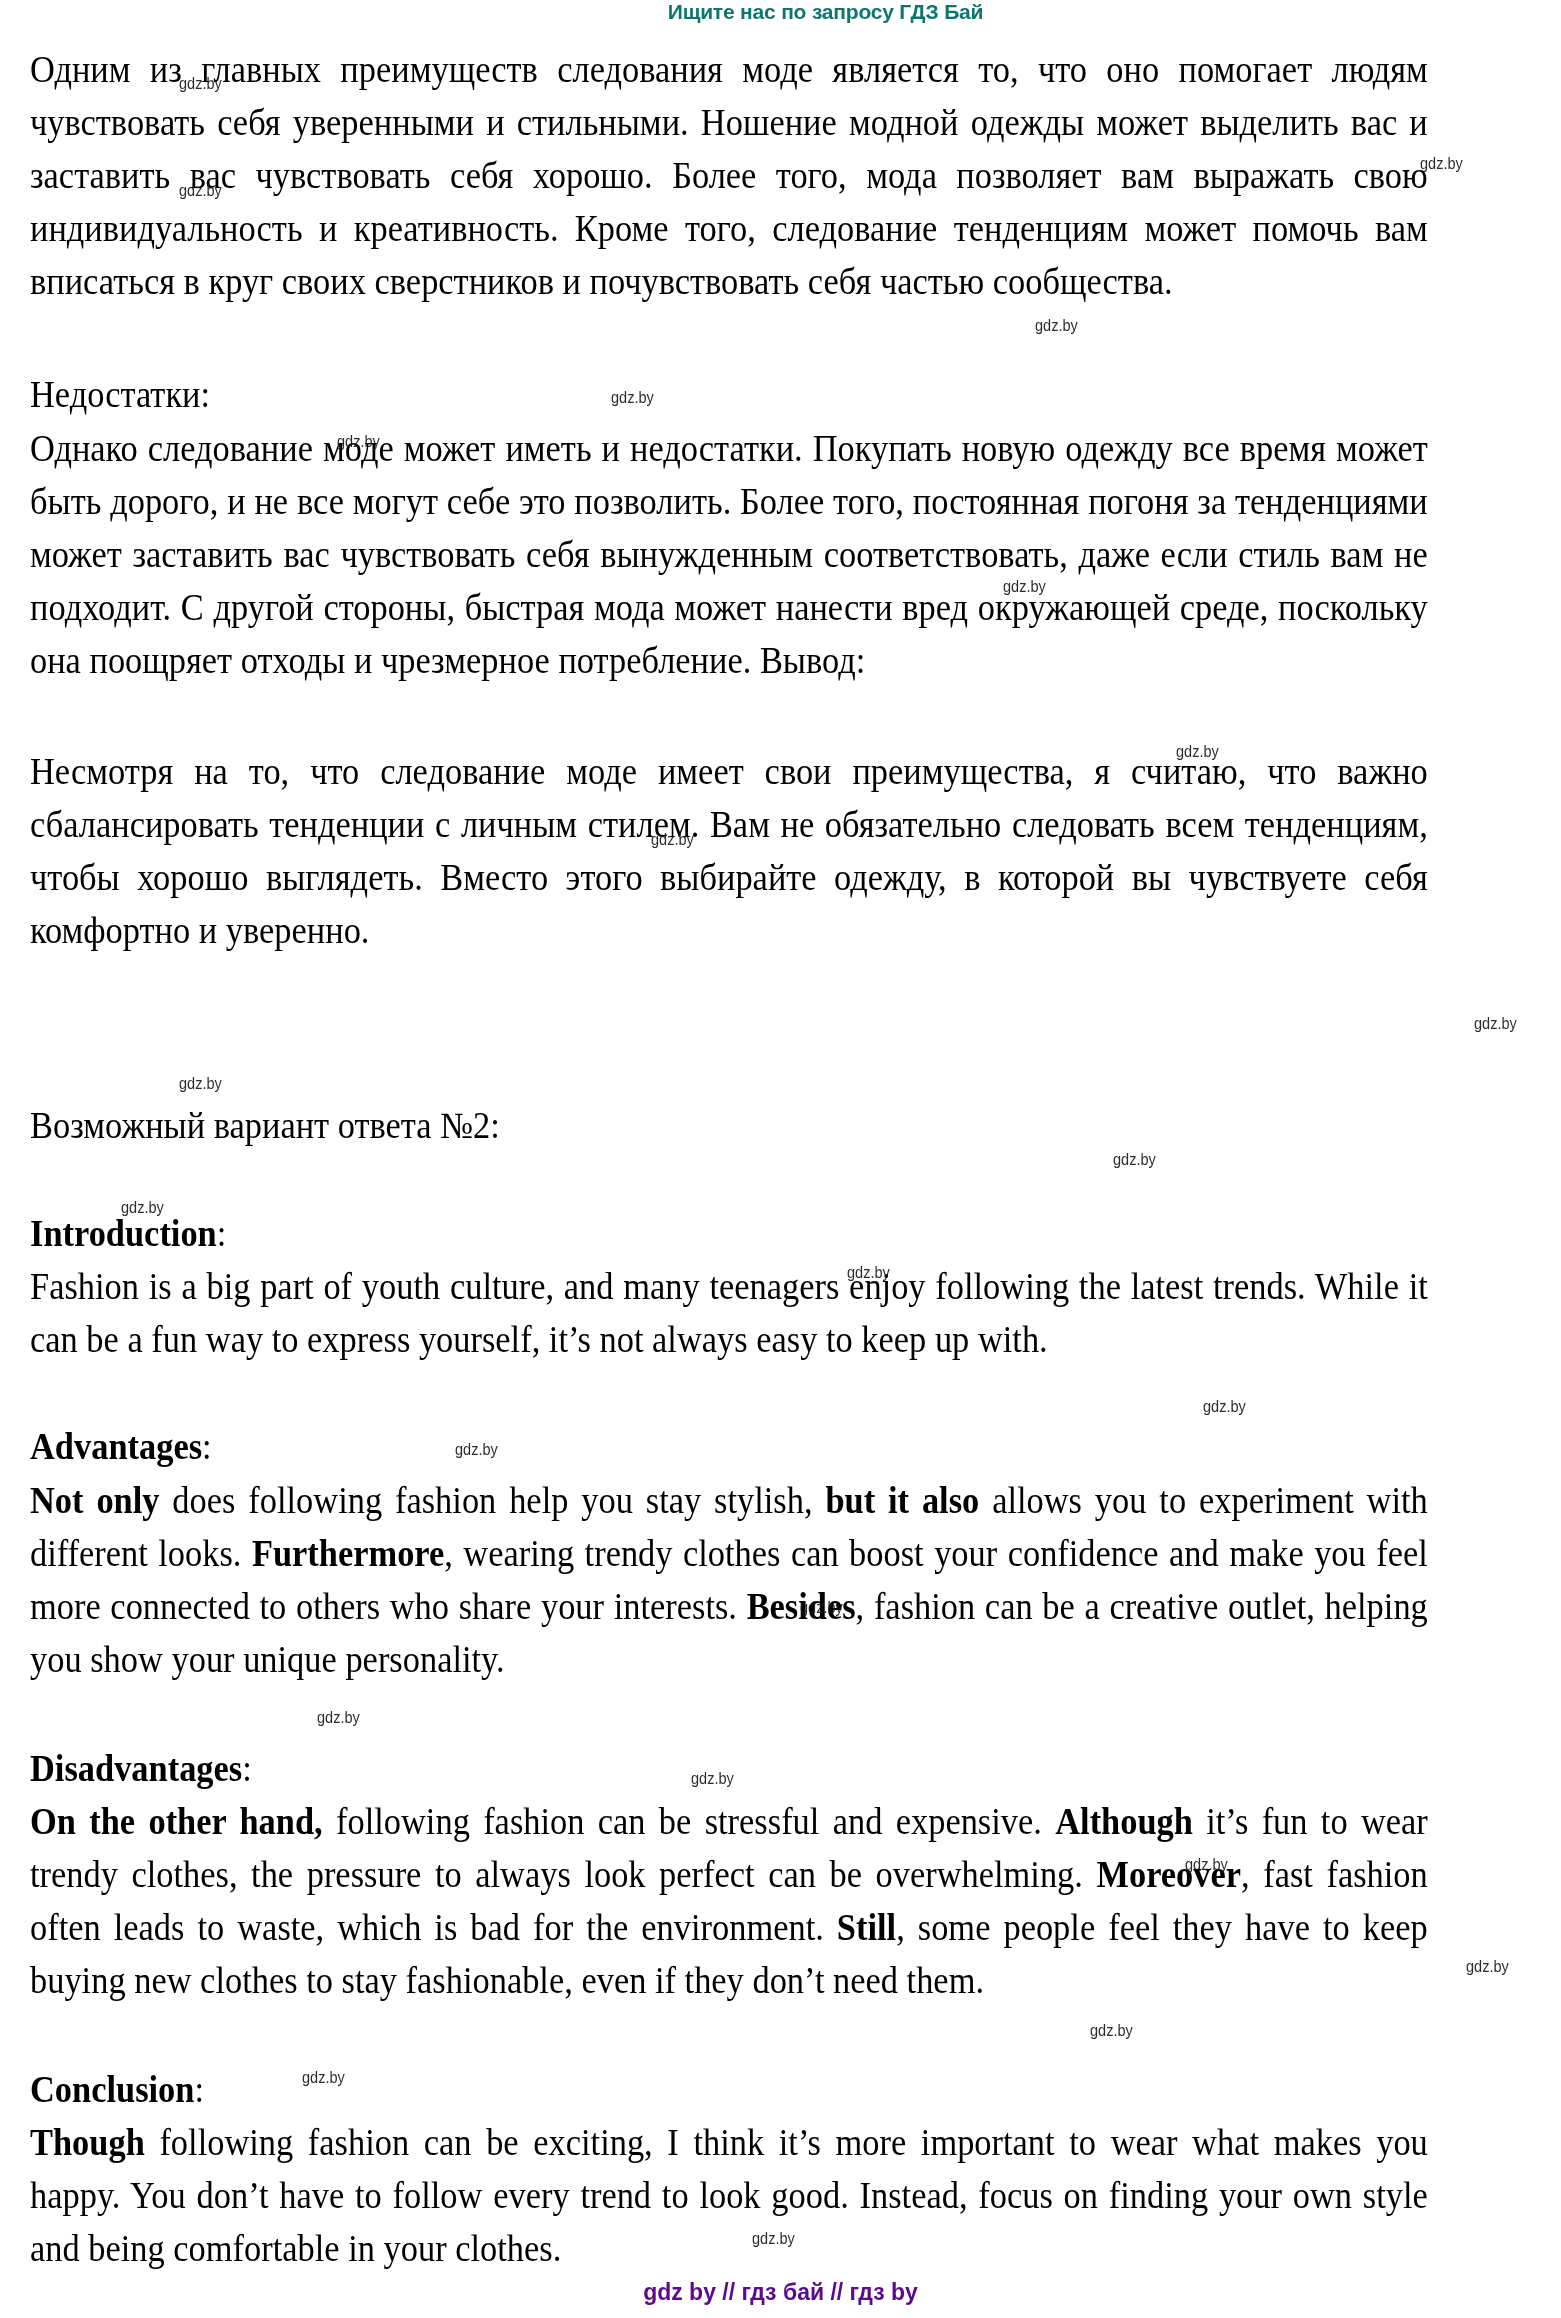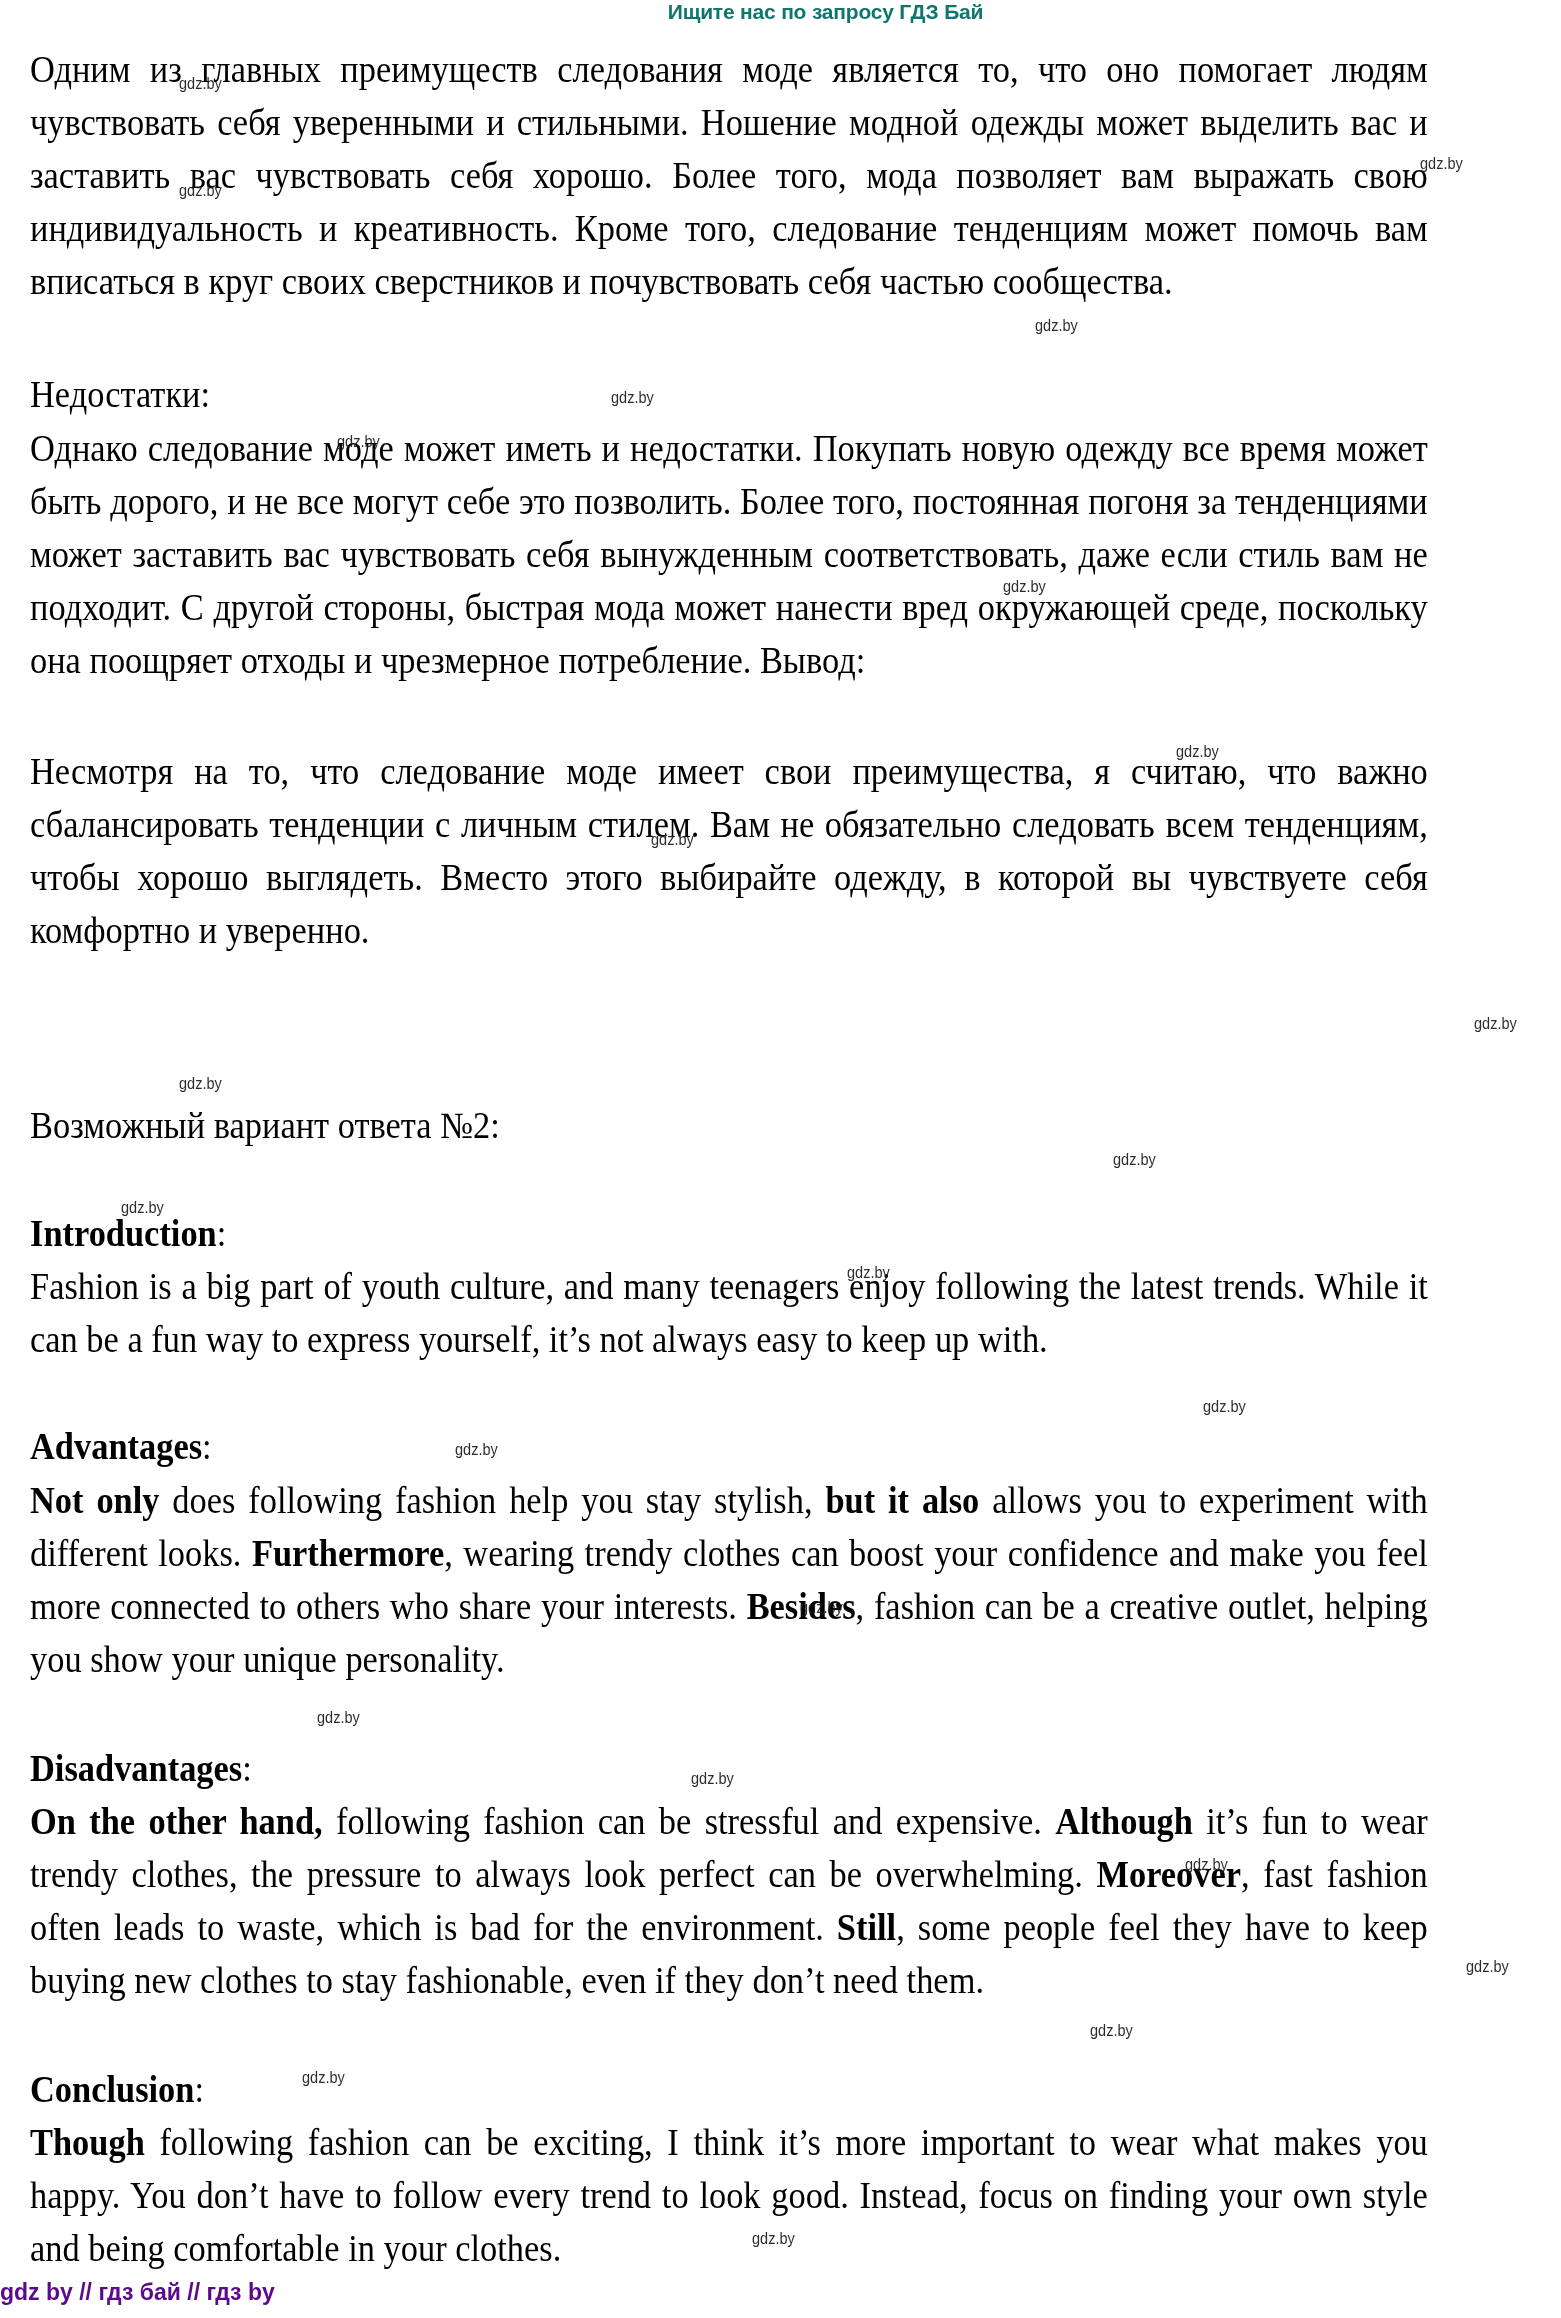--- a/index.html
+++ b/index.html
@@ -79,20 +79,21 @@
     transform: scaleX(0.88);
     transform-origin: left top;
     opacity: 0.92;
   }
 
   
   .footer-banner {
     position: absolute;
     left: 0;
     width: 1561px;
+    text-align: center;
     font-family: "Liberation Sans", "DejaVu Sans", sans-serif;
     font-weight: bold;
     font-size: 23px;
     color: #5c0a8c;
     white-space: nowrap;
   }
 </style>
 </head>
 <body>
 

